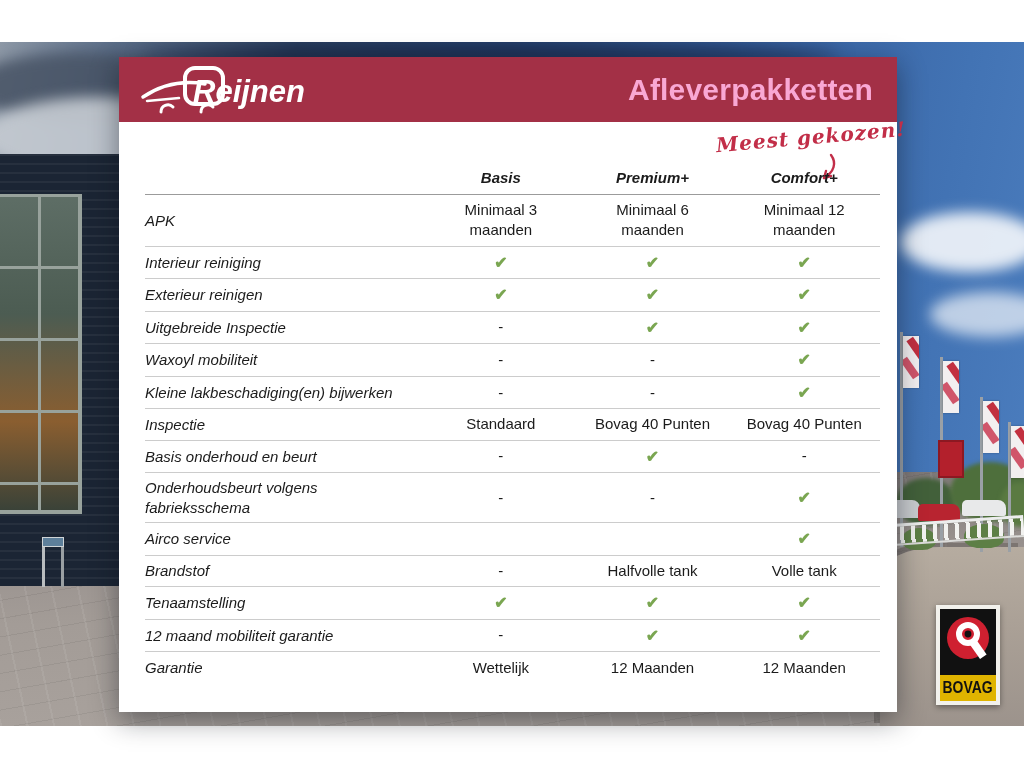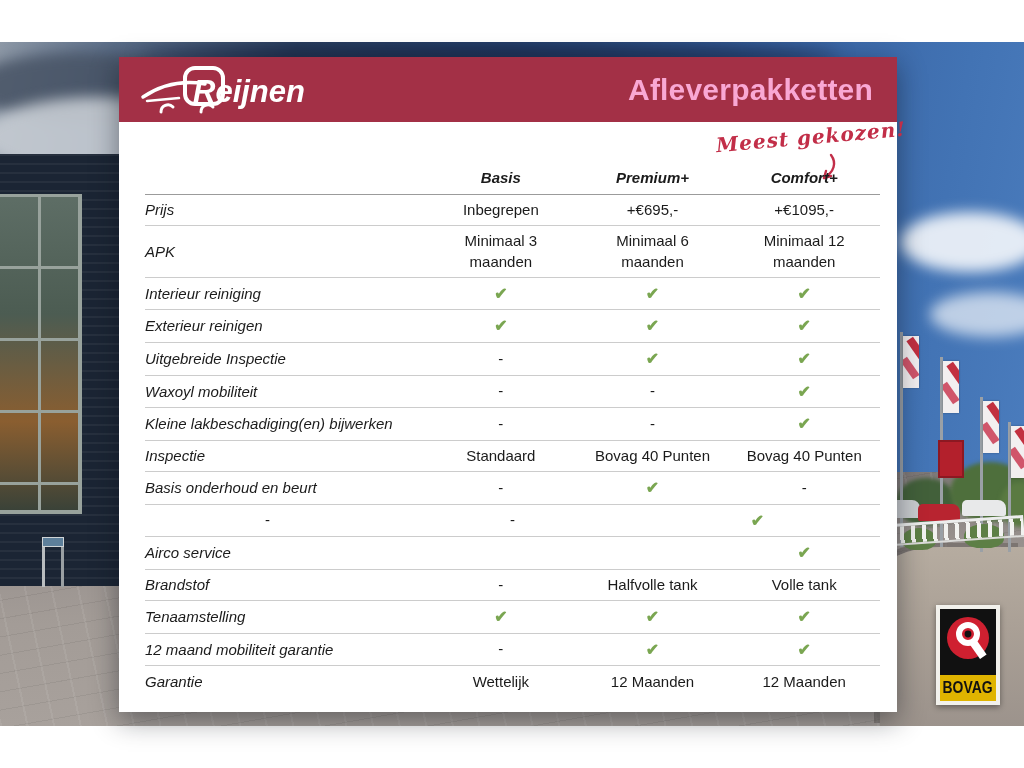--- a/index.html
+++ b/index.html
@@ -173,26 +173,20 @@
 
     <div class="pkg-table">
       <div class="thead">
         <div class="col-label"></div>
         <div class="col-val">Basis</div>
         <div class="col-val">Premium+</div>
         <div class="col-val">Comfort+</div>
       </div>
       <div>
           <div class="trow">
-            <div class="col-label">Prijs</div>
-            <div class="col-val">Inbegrepen</div>
-            <div class="col-val">+€695,-</div>
-            <div class="col-val">+€1095,-</div>
-          </div>
-          <div class="trow">
             <div class="col-label">APK</div>
             <div class="col-val">Minimaal 3
 maanden</div>
             <div class="col-val">Minimaal 6
 maanden</div>
             <div class="col-val">Minimaal 12
 maanden</div>
           </div>
           <div class="trow">
             <div class="col-label">Interieur reiniging</div>
@@ -230,20 +224,21 @@
             <div class="col-val">Bovag 40 Punten</div>
             <div class="col-val">Bovag 40 Punten</div>
           </div>
           <div class="trow">
             <div class="col-label">Basis onderhoud en beurt</div>
             <div class="col-val">-</div>
             <div class="col-val"><span class="check">✔</span></div>
             <div class="col-val">-</div>
           </div>
           <div class="trow">
+            <div class="col-label">Onderhoudsbeurt volgens fabrieksschema</div>
             <div class="col-val">-</div>
             <div class="col-val">-</div>
             <div class="col-val"><span class="check">✔</span></div>
           </div>
           <div class="trow">
             <div class="col-label">Airco service</div>
             <div class="col-val"></div>
             <div class="col-val"></div>
             <div class="col-val"><span class="check">✔</span></div>
           </div>

